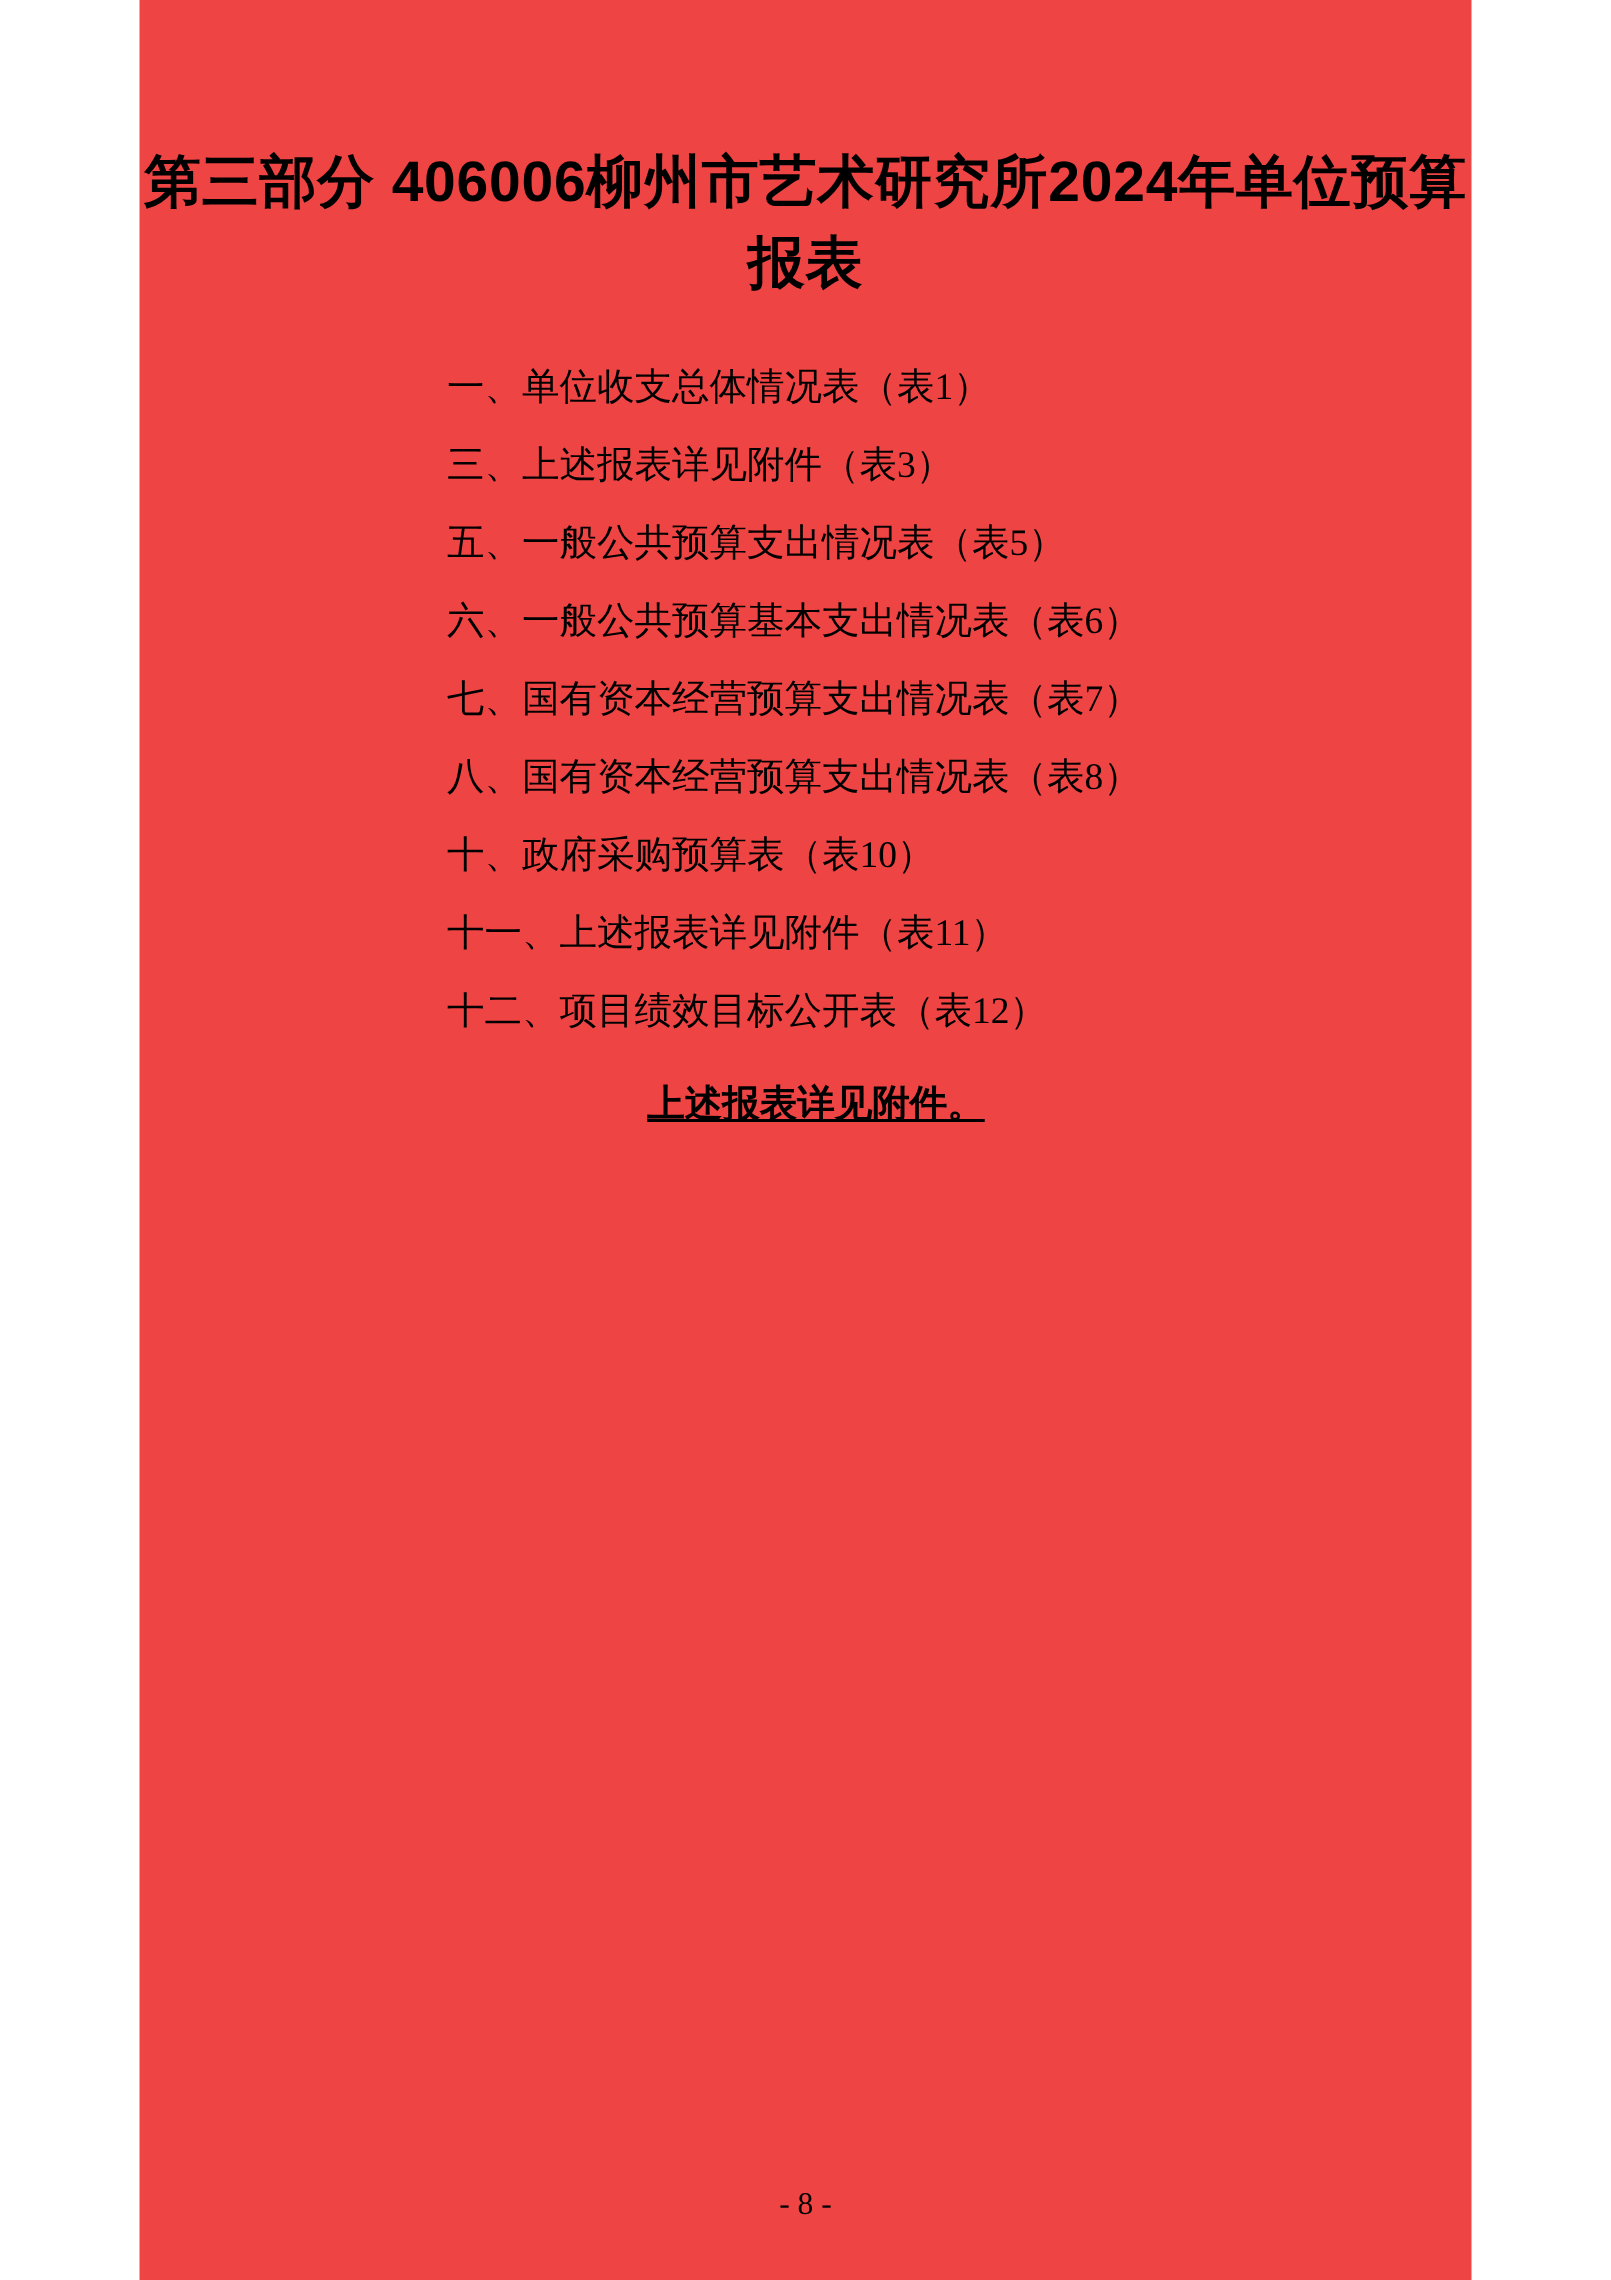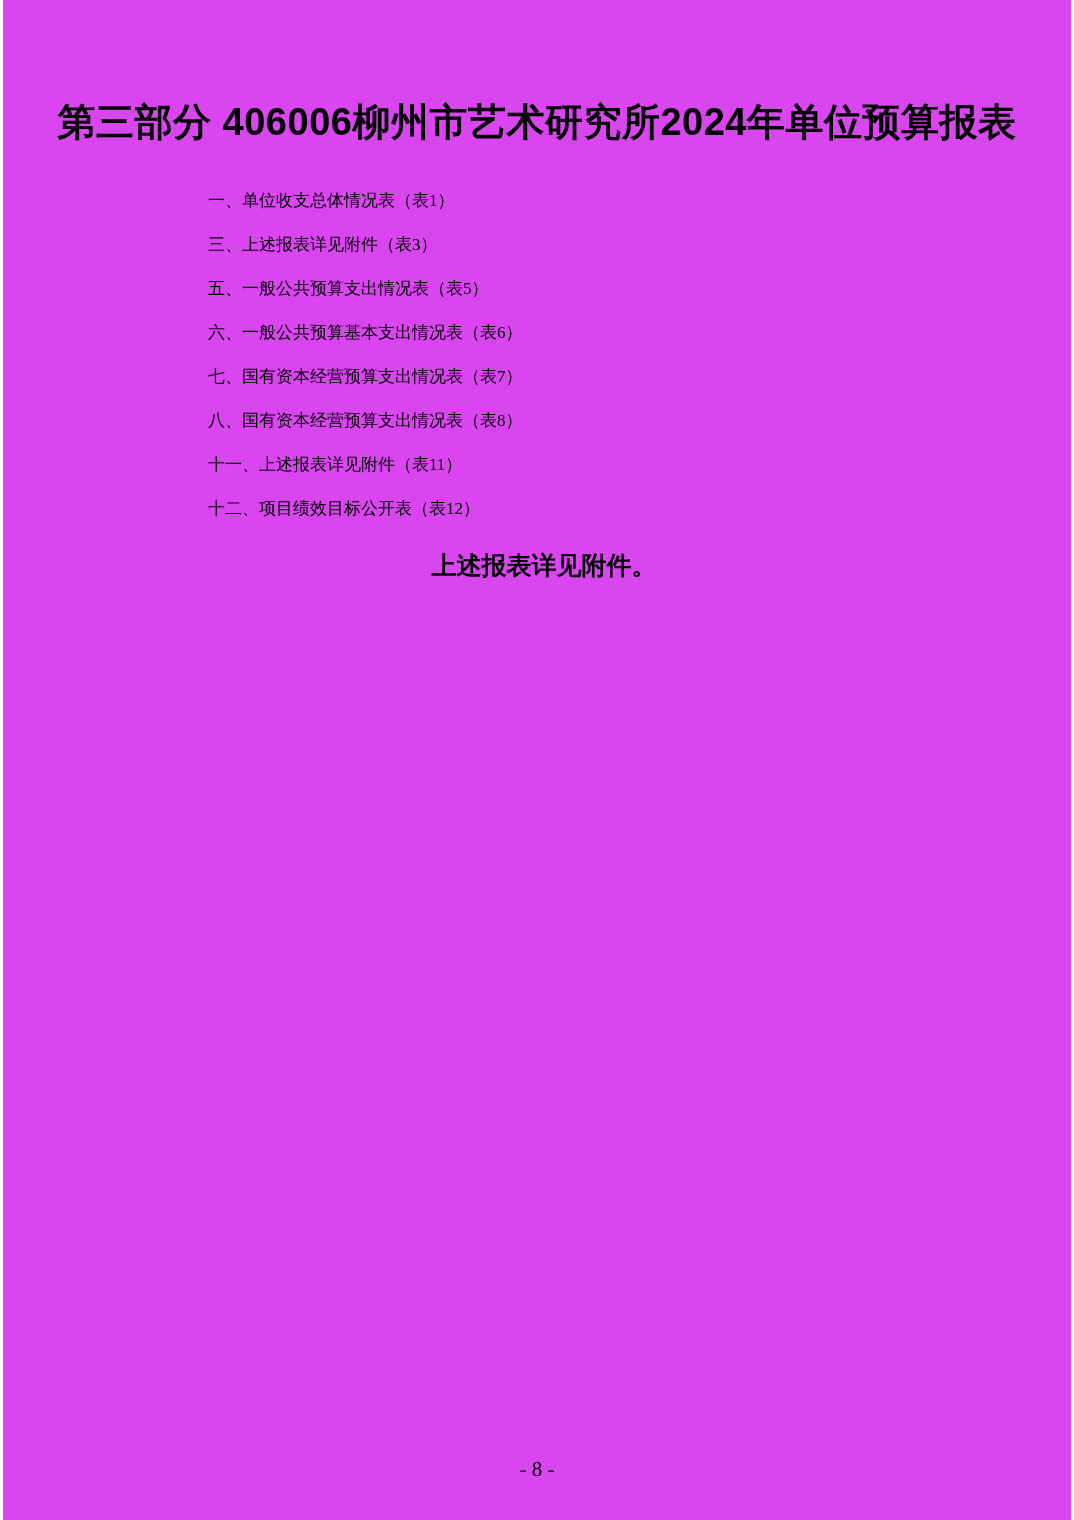--- a/index.html
+++ b/index.html
@@ -6,24 +6,24 @@
     margin: 0;
     padding: 0;
   }
   body {
     background: #ffffff;
     font-family: "Liberation Serif", "DejaVu Serif", serif;
     color: #000000;
   }
   .page {
     position: relative;
-    width: 1068px;
+    width: 888px;
     height: 1520px;
     margin: 0 auto;
-    background: #d946ef;
+    background: #ef4444;
     box-sizing: border-box;
     overflow: hidden;
   }
   .doc-title {
     margin: 0;
     padding-top: 96px;
     text-align: center;
     font-family: "Liberation Sans", "DejaVu Sans", sans-serif;
     font-weight: bold;
     font-size: 38px;
@@ -31,35 +31,36 @@
     letter-spacing: 0.5px;
     color: #000000;
   }
   .toc {
     margin: 42px 0 0 0;
     padding: 0;
     list-style: none;
   }
   .toc-item {
     font-family: "Liberation Serif", "DejaVu Serif", serif;
-    font-size: 17px;
+    font-size: 25px;
     line-height: 1.0;
     color: #000000;
     padding: 0 0 0 205px;
     margin-bottom: 27px;
     white-space: nowrap;
   }
   .note {
     margin: 32px 0 0 0;
     text-align: center;
     font-family: "Liberation Serif", "DejaVu Serif", serif;
     font-weight: bold;
     font-size: 25px;
     color: #000000;
     padding-left: 14px;
+    text-decoration: underline;
   }
   .page-number {
     position: absolute;
     left: 0;
     right: 0;
     bottom: 38px;
     text-align: center;
     font-family: "Liberation Serif", "DejaVu Serif", serif;
     font-size: 21px;
     color: #000000;
@@ -72,20 +73,21 @@
 
   <h1 class="doc-title">第三部分  406006柳州市艺术研究所2024年单位预算报表</h1>
 
   <ul class="toc">
     <li class="toc-item">一、单位收支总体情况表（表1）</li>
     <li class="toc-item">三、上述报表详见附件（表3）</li>
     <li class="toc-item">五、一般公共预算支出情况表（表5）</li>
     <li class="toc-item">六、一般公共预算基本支出情况表（表6）</li>
     <li class="toc-item">七、国有资本经营预算支出情况表（表7）</li>
     <li class="toc-item">八、国有资本经营预算支出情况表（表8）</li>
+    <li class="toc-item">十、政府采购预算表（表10）</li>
     <li class="toc-item">十一、上述报表详见附件（表11）</li>
     <li class="toc-item">十二、项目绩效目标公开表（表12）</li>
   </ul>
 
   <p class="note">上述报表详见附件。</p>
 
   <div class="page-number">- 8 -</div>
 
 </div>
 

